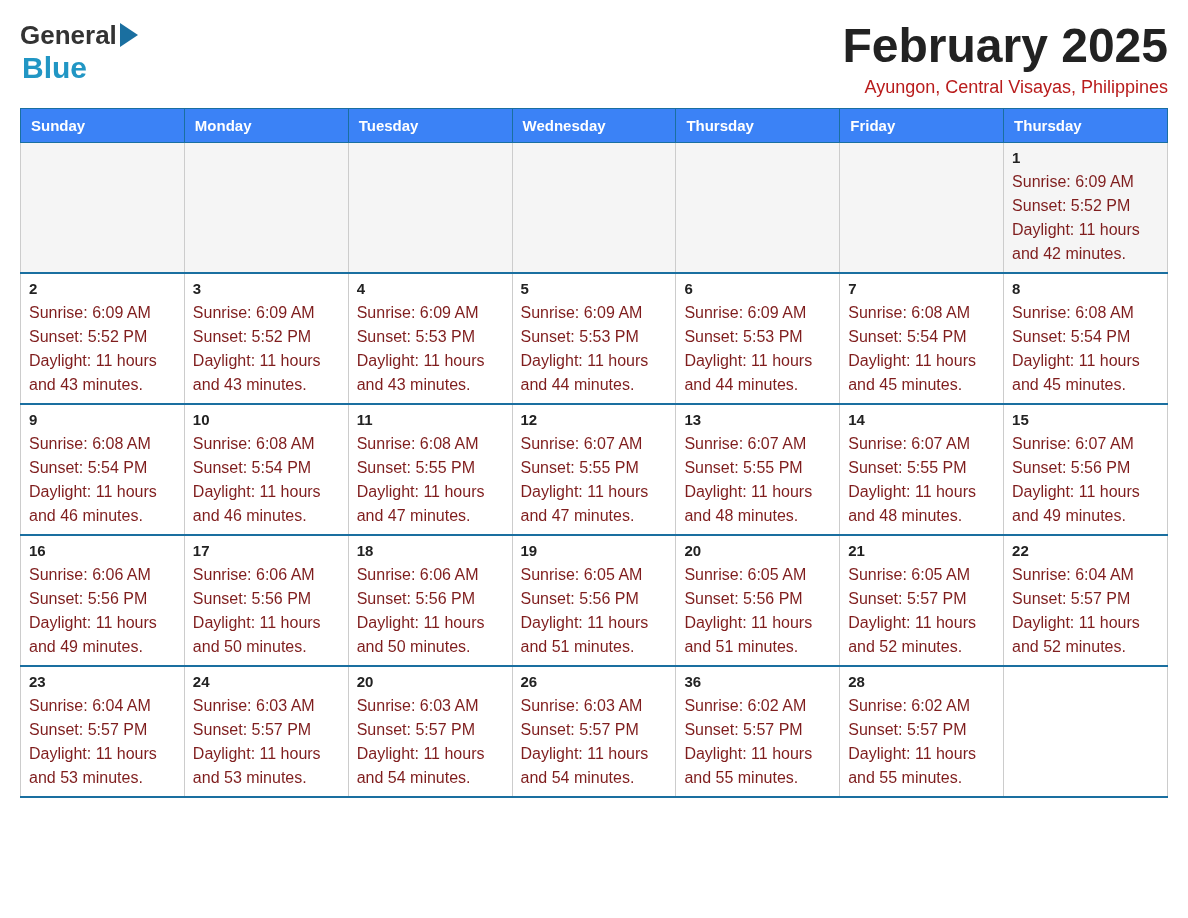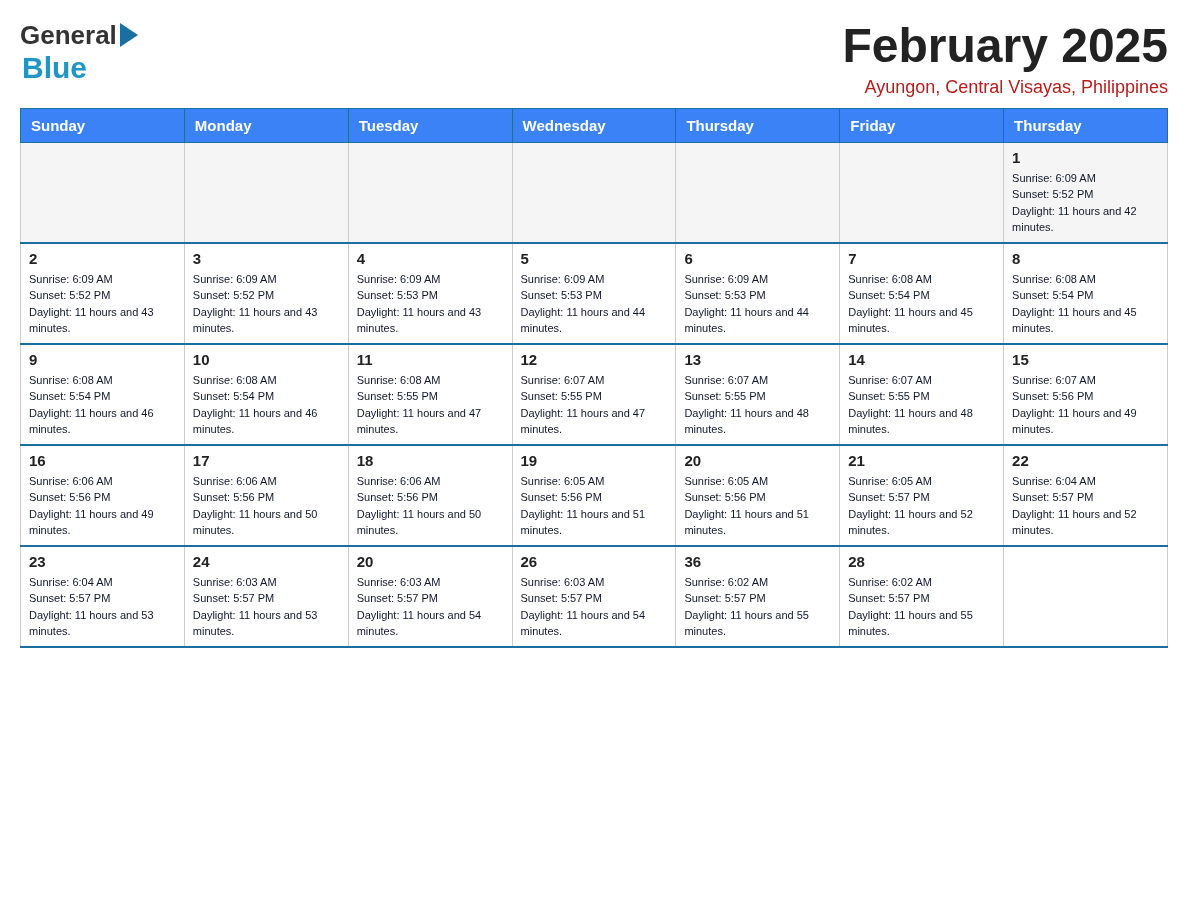--- a/index.html
+++ b/index.html
@@ -57,22 +57,22 @@
     .calendar tr:first-child td {
       background: #f5f5f5;
     }
     .day-number {
       font-size: 15px;
       font-weight: bold;
       color: #222;
       margin-bottom: 4px;
     }
     .day-info {
-      font-size: 11px;
-      color: #0f172a;
+      font-size: 16px;
+      color: #7f1d1d;
       line-height: 1.5;
     }
     .calendar tbody tr {
       border-bottom: 2px solid #1a6fa0;
     }
     .empty-cell {
       background: #f5f5f5;
     }
     .logo-wrapper {
       display: flex;

